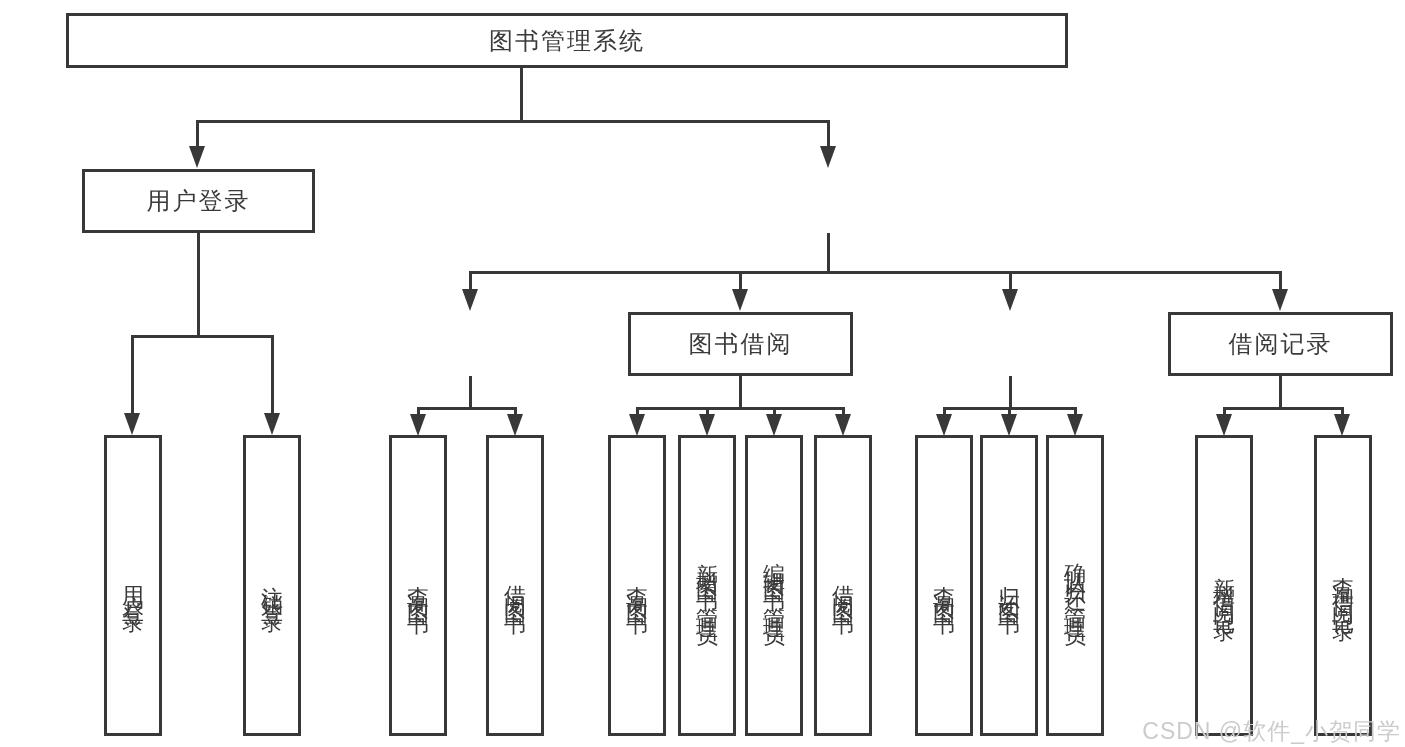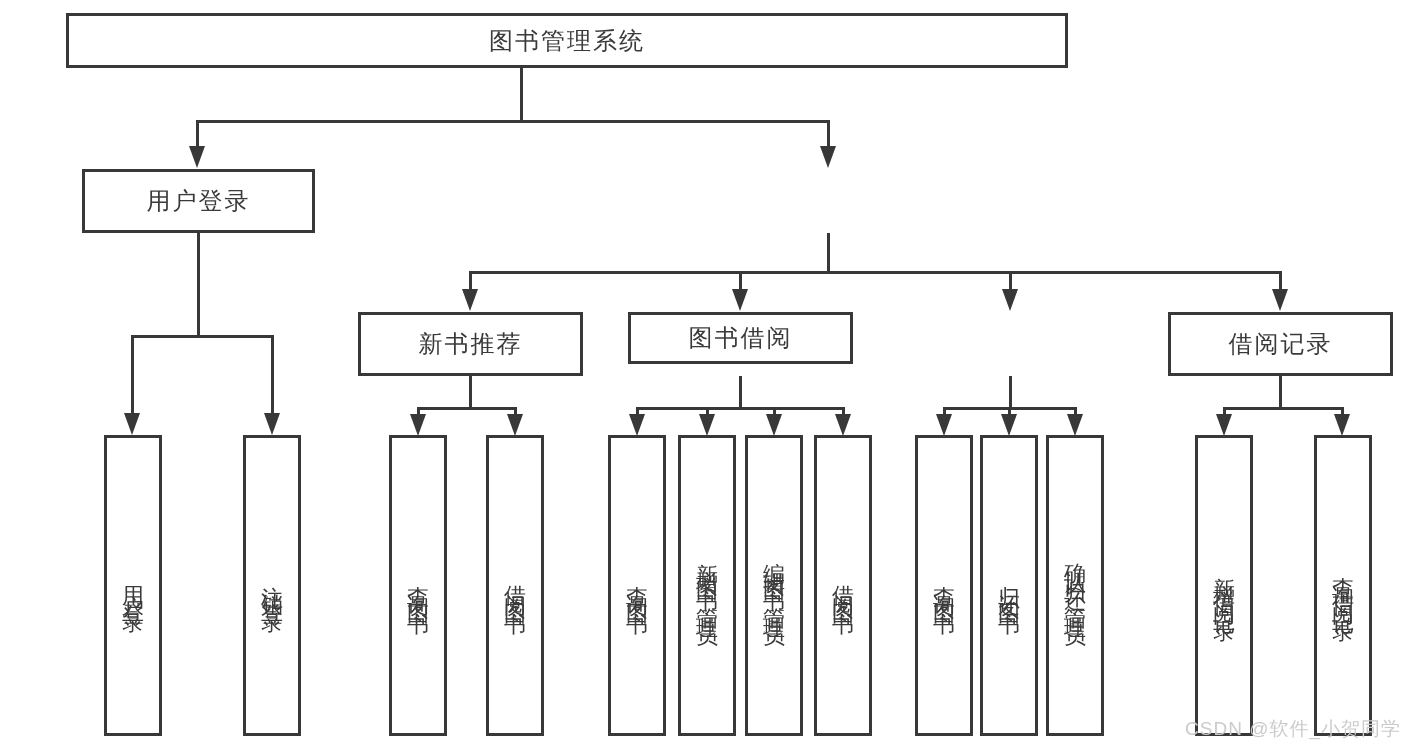--- a/index.html
+++ b/index.html
@@ -24,42 +24,39 @@
   
   .vl{position:absolute;width:3px;background:#383838;}
   .hl{position:absolute;height:3px;background:#383838;}
   .arrow{
     position:absolute;width:0;height:0;
     border-left:8px solid transparent;border-right:8px solid transparent;
     border-top:22px solid #383838;
   }
   .watermark{
     position:absolute;top:716px;right:4px;z-index:5;
-    font-size:19px;color:#cbcbcb;letter-spacing:1px;white-space:nowrap;
+    font-size:23px;color:#cbcbcb;letter-spacing:1px;white-space:nowrap;
   }
 </style>
 </head>
 <body>
 
 <div class="canvas">
 
   <div class="hbox" style="left:21px;top:13px;width:1002px;height:55px;margin-left:45px;">
     <span>图书管理系统</span>
   </div>
 
   <div class="hbox" style="left:82px;top:169px;width:233px;height:64px;">
     <span>用户登录</span>
   </div>
 
 
-  <div class="hbox" style="left:358px;top:312px;width:225px;height:64px;">
-    <span>新书推荐</span>
-  </div>
 
-  <div class="hbox" style="left:628px;top:312px;width:225px;height:52px;">
+  <div class="hbox" style="left:628px;top:312px;width:225px;height:64px;">
     <span>图书借阅</span>
   </div>
 
 
   <div class="hbox" style="left:1168px;top:312px;width:225px;height:64px;">
     <span>借阅记录</span>
   </div>
 
   <div class="vbox" style="left:104px;">
     <span>用户登录</span>

